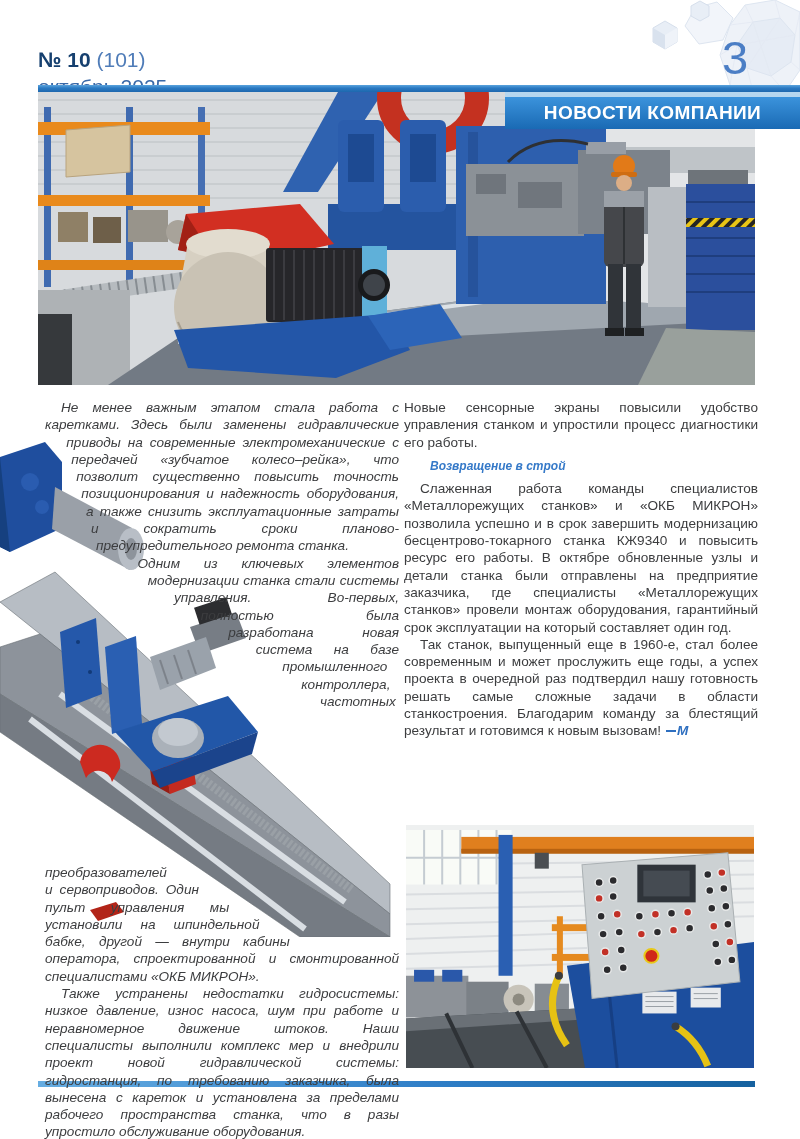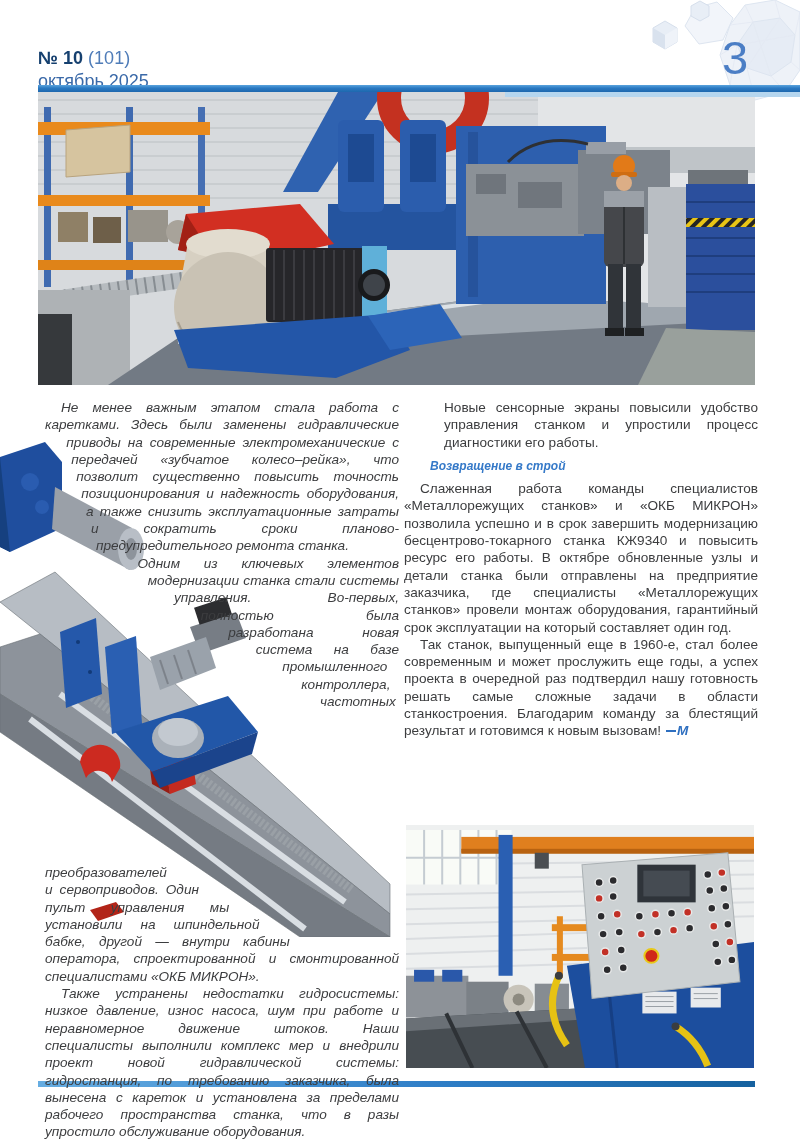--- a/index.html
+++ b/index.html
@@ -1,21 +1,21 @@
 <!DOCTYPE html>
 <html><head>
 <meta charset="utf-8">
 <style>
   html,body{margin:0;padding:0;background:#ffffff;}
   .page{position:relative;width:800px;height:1139px;background:#fff;overflow:hidden;
         font-family:"Liberation Sans","DejaVu Sans",sans-serif;color:#3c3d3f;}
 
   
   .gears{position:absolute;top:0;right:0;width:175px;height:110px;}
-  .issue-info{position:absolute;left:38px;top:47px;font-size:18px;line-height:1.28;color:#3a69a8;}
+  .issue-info{position:absolute;left:38px;top:47px;font-size:21px;line-height:1.28;color:#3a69a8;}
   .issue-no b{color:#16406f;font-weight:bold;}
   .issue-no span{color:#4f7cb8;font-weight:normal;}
   .logo{position:absolute;left:113px;top:40px;font-size:43px;font-weight:900;color:#2d64b4;
         letter-spacing:1px;font-family:"Liberation Sans","DejaVu Sans",sans-serif;}
   .page-num{position:absolute;left:722px;top:30px;font-size:47px;font-weight:300;color:#4b7ec5;}
   .rule-bar{position:absolute;left:38px;top:85px;width:762px;height:7px;
             background:linear-gradient(to bottom,#5ba4dd 0%,#2a79c2 45%,#1e68ae 100%);}
 
   
   .photo-main{position:absolute;left:38px;top:92px;width:717px;height:293px;overflow:hidden;}
@@ -25,21 +25,21 @@
   .banner{position:absolute;left:505px;top:92px;width:295px;height:37px;}
   .banner .stripe{height:5px;background:#b5d6ef;}
   .banner .body{height:32px;background:linear-gradient(to bottom,#3b93dc,#1a6ab4);
                 display:flex;align-items:center;justify-content:center;}
   .banner .body span{color:#fff;font-weight:bold;font-size:19px;letter-spacing:.4px;}
 
   
   .col{position:absolute;top:399px;width:354px;font-size:13.6px;line-height:17.3px;
        text-align:justify;}
   .col p{margin:0;text-indent:16px;}
-  .col p.cont{text-indent:0;margin-left:40px;}
+  .col p.cont{text-indent:0;}
   .col-left{left:45px;z-index:2;font-style:italic;}
   .col-right{left:404px;z-index:2;}
   .float-a{float:left;width:354px;height:432px;
            shape-outside:polygon(0px 48px,14px 48px,46px 160px,140px 222px,232px 280px,293px 336px,354px 350px,354px 432px,0px 432px);
            shape-margin:6px;}
   .float-b{float:right;width:292px;height:104px;
            shape-outside:polygon(16px 0px,292px 0px,292px 104px,198px 104px);
            shape-margin:6px;}
   .subheading{margin:7px 0 5px 26px;font-style:italic;font-weight:bold;color:#3579c8;
               font-size:12px;text-align:left;}
@@ -214,20 +214,23 @@
         <line x1="648" y1="182" x2="717" y2="182" stroke="#1f3e7e" stroke-width="2"></line>
         <line x1="648" y1="200" x2="717" y2="200" stroke="#1f3e7e" stroke-width="2"></line>
         <rect x="648" y="126" width="69" height="9" fill="url(#hz)"></rect>
         <polygon points="600,293 628,236 717,240 717,293" fill="#99a09c"></polygon>
       </g>
     </svg>
   </div>
 
   <div class="banner">
     <div class="stripe"></div>
+    <div class="body">
+        <span>НОВОСТИ КОМПАНИИ</span>
+      </div>
   </div>
 
   <svg class="cad" viewBox="0 0 398 505" preserveAspectRatio="none">
 
     <g>
       <polygon points="0,25 45,10 62,30 62,96 10,120 0,115" fill="#1f4e9e"></polygon>
       <polygon points="0,25 10,120 0,115" fill="#16407f"></polygon>
       <circle cx="30" cy="50" r="9" fill="#2a5cb0"></circle>
         <circle cx="42" cy="75" r="7" fill="#2a5cb0"></circle>
       <polygon points="55,55 132,96 130,138 52,97" fill="#9aa0a8"></polygon>

